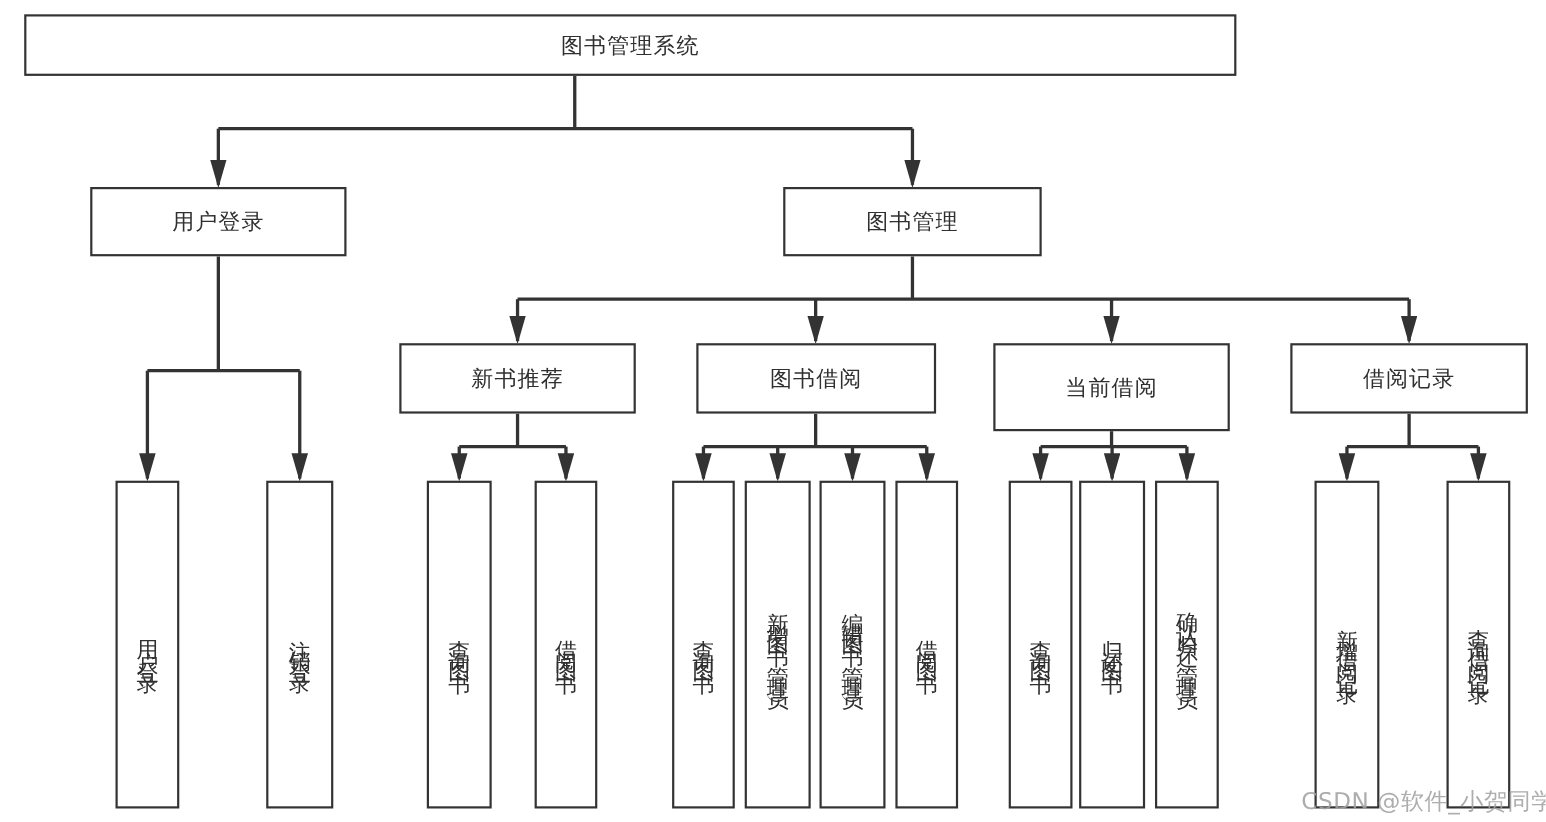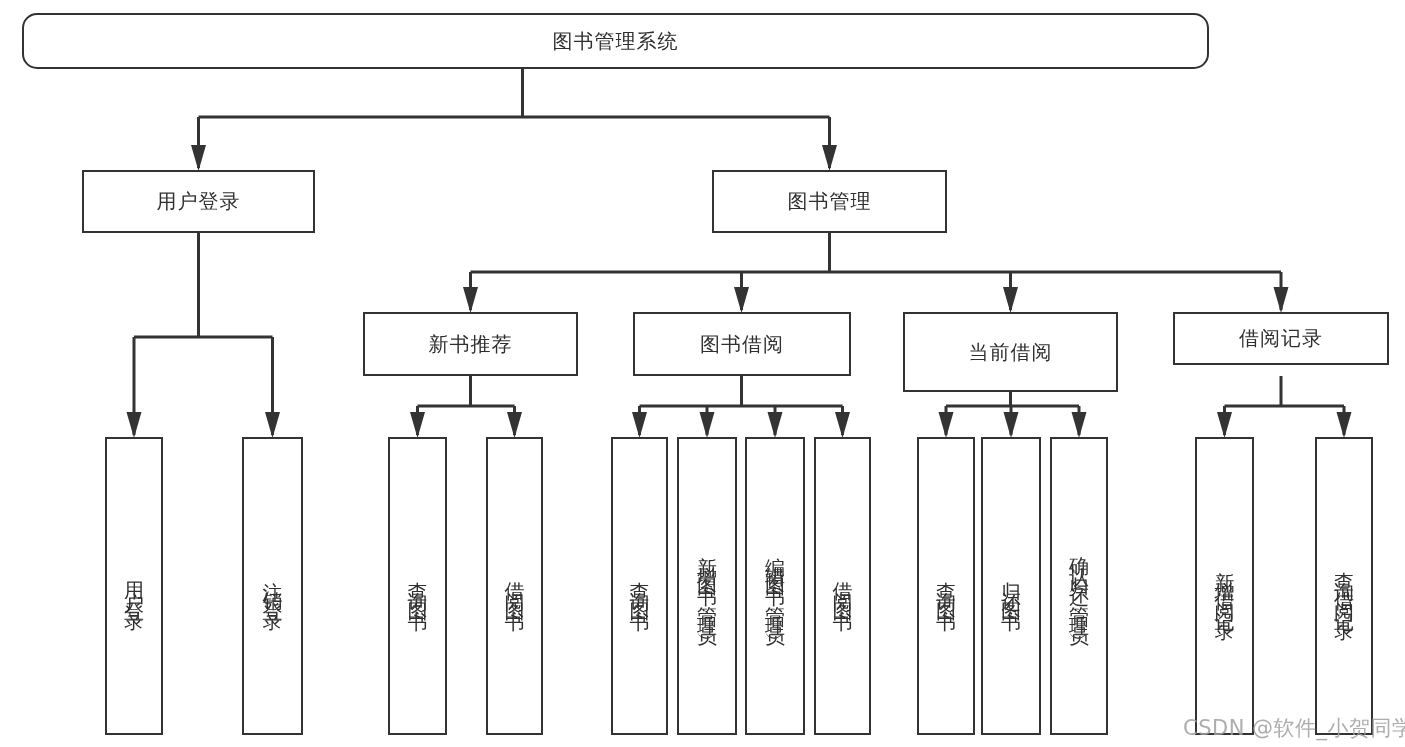--- a/index.html
+++ b/index.html
@@ -96,41 +96,41 @@
       <path d="M1011 406 V435" marker-end="url(#arrowhead)"></path>
       <path d="M1079 406 V435" marker-end="url(#arrowhead)"></path>
 
       <path d="M1281 376 V406"></path>
       <path d="M1224.5 406 H1344"></path>
       <path d="M1224.5 406 V435" marker-end="url(#arrowhead)"></path>
       <path d="M1344 406 V435" marker-end="url(#arrowhead)"></path>
     </g>
   </svg>
 
-  <div class="node h-node root-node" style="left:22px; top:13px; width:1187px; height:56px;border-radius:15px;">
+  <div class="node h-node root-node" style="left:22px; top:13px; width:1102px; height:56px;">
     <span>图书管理系统</span>
   </div>
 
   <div class="node h-node" style="left:82px; top:170px; width:233px; height:63px;">
     <span>用户登录</span>
   </div>
   <div class="node h-node" style="left:712px; top:170px; width:235px; height:63px;">
     <span>图书管理</span>
   </div>
 
   <div class="node h-node" style="left:363px; top:312px; width:215px; height:64px;">
     <span>新书推荐</span>
   </div>
   <div class="node h-node" style="left:633px; top:312px; width:218px; height:64px;">
     <span>图书借阅</span>
   </div>
   <div class="node h-node" style="left:903px; top:312px; width:215px; height:80px;">
     <span>当前借阅</span>
   </div>
-  <div class="node h-node" style="left:1173px; top:312px; width:216px; height:53px;">
+  <div class="node h-node" style="left:1173px; top:312px; width:216px; height:64px;">
     <span>借阅记录</span>
   </div>
 
   <div class="node leaf" style="left:105px; top:437px; width:58px; height:298px;">
     <span class="vtext">用户登录</span>
   </div>
   <div class="node leaf" style="left:242px; top:437px; width:61px; height:298px;">
     <span class="vtext">注销登录</span>
   </div>
 

